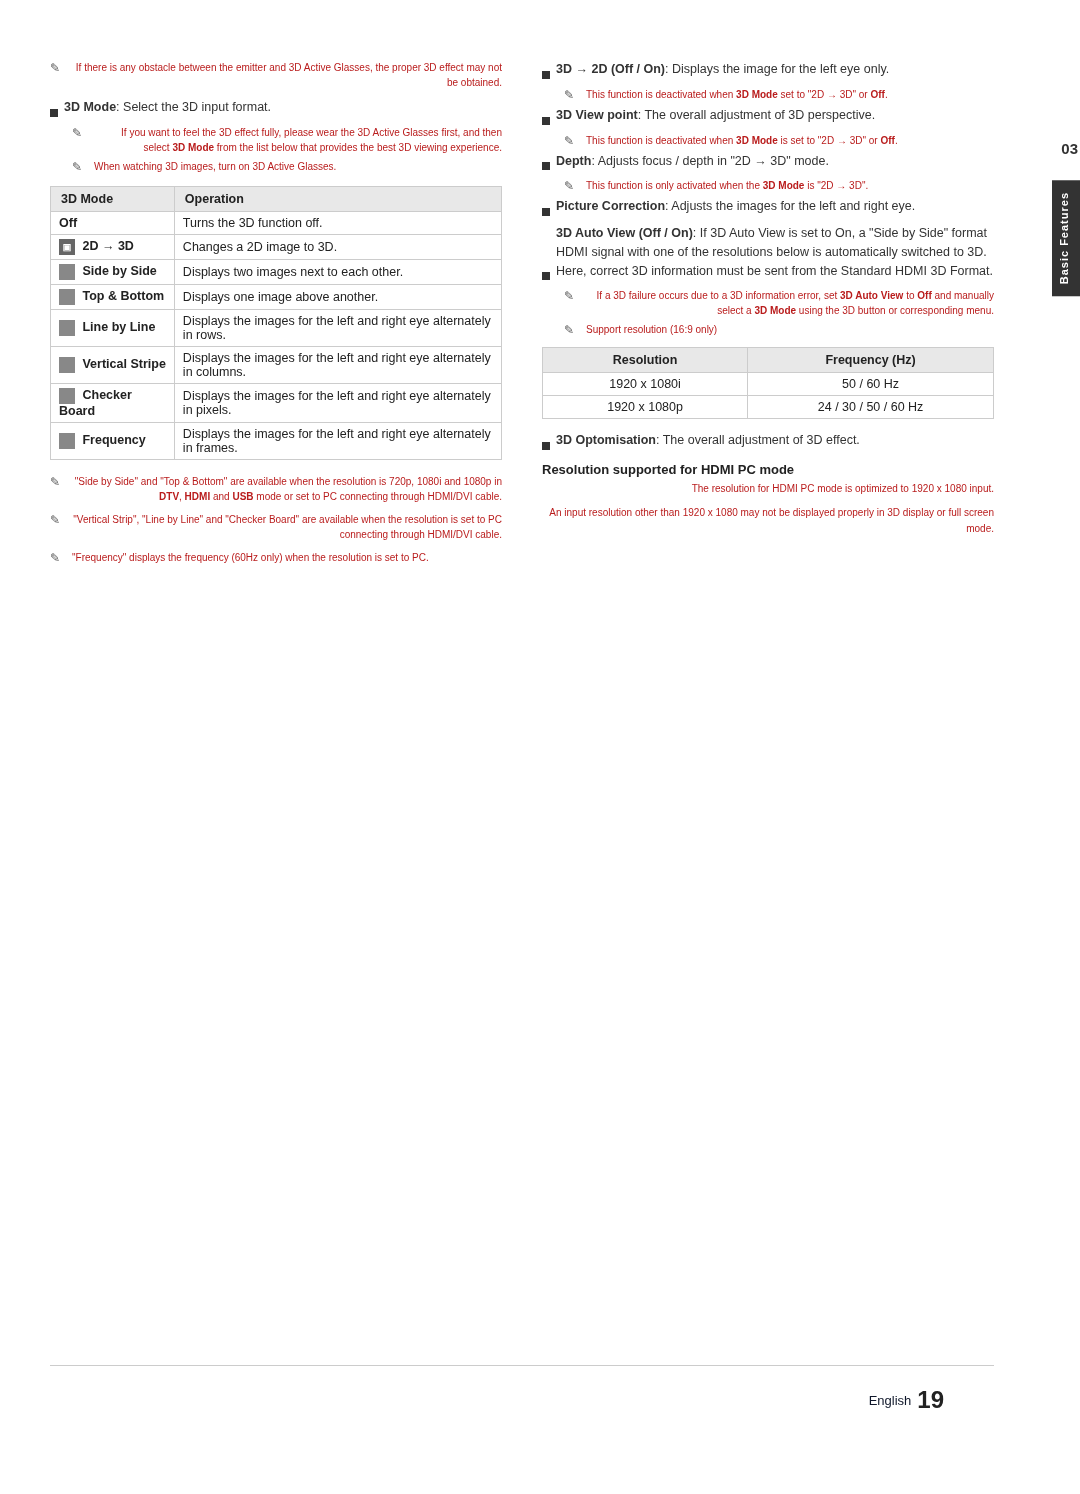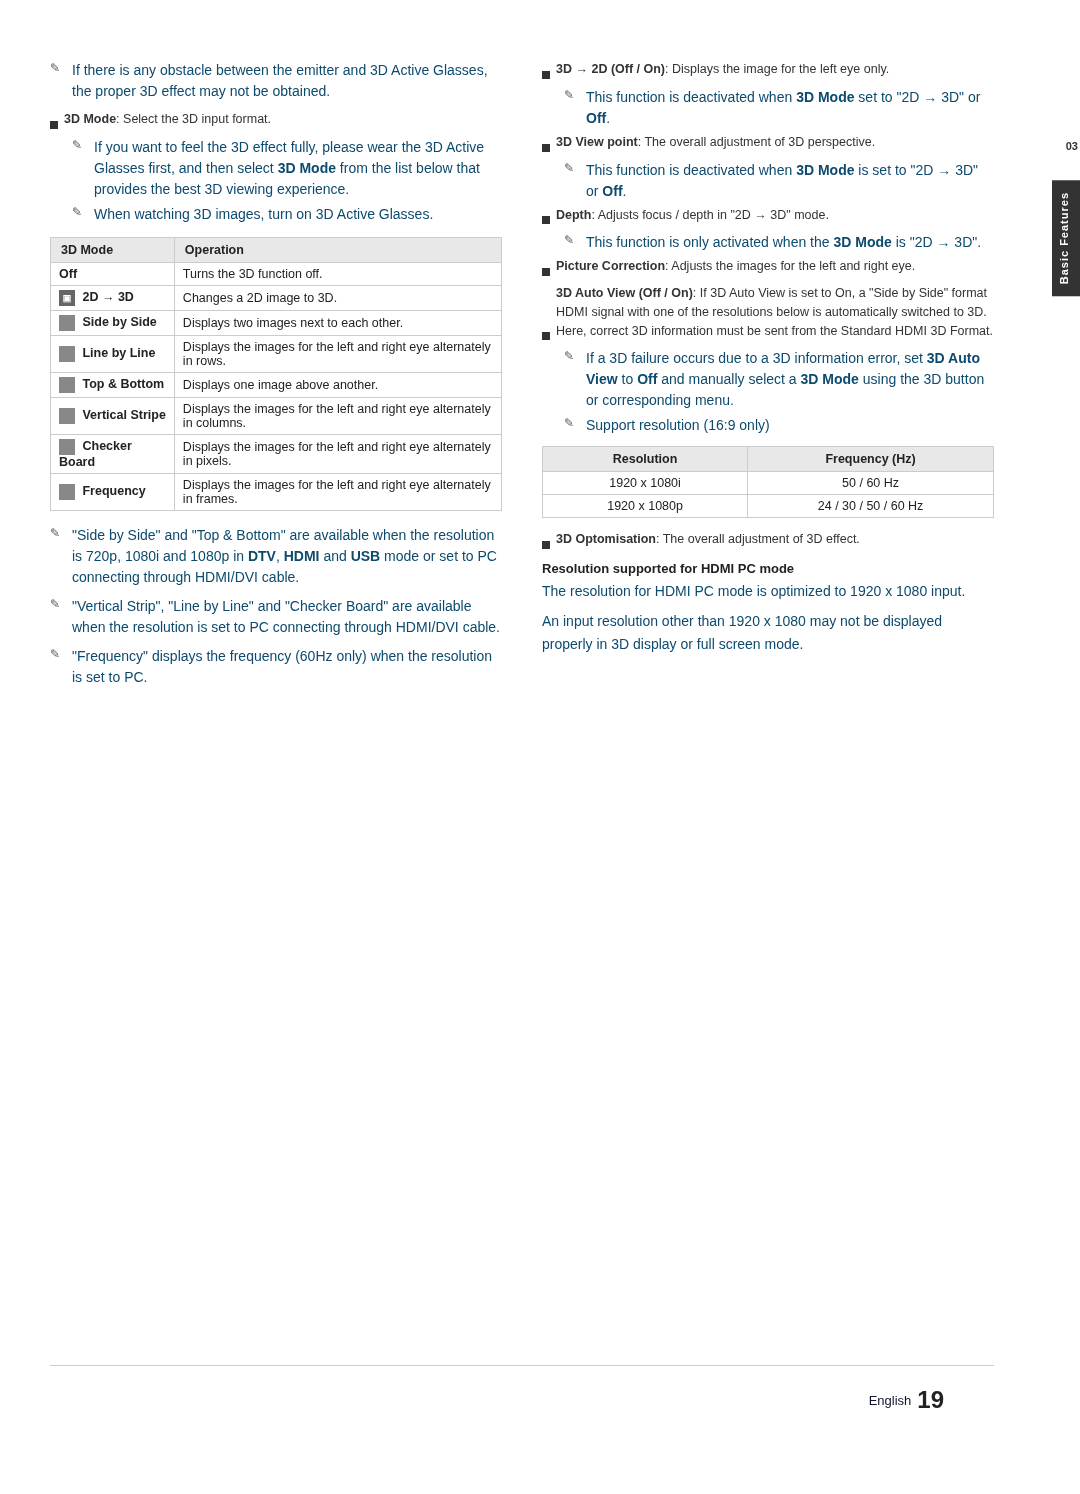--- a/index.html
+++ b/index.html
@@ -37,21 +37,21 @@
       writing-mode: vertical-rl;
       text-orientation: mixed;
       transform: rotate(180deg);
       padding: 12px 6px;
       letter-spacing: 1px;
     }
     .side-tab-number {
       position: absolute;
       top: 140px;
       right: 2px;
-      font-size: 11px;
+      font-size: 15px;
       font-weight: bold;
       color: #333;
     }
     .main-content {
       flex: 1;
       padding: 60px 50px 60px 50px;
       display: flex;
       flex-direction: column;
     }
     .two-col {
@@ -75,23 +75,24 @@
       gap: 4px;
     }
     .note-icon {
       font-size: 12px;
       color: #555;
       margin-top: 1px;
       min-width: 18px;
       flex-shrink: 0;
     }
     .note-text {
-      font-size: 14px;
+      font-size: 10px;
       line-height: 1.5;
-      color: #0c4a6e;
+      color: #b91c1c;
+      text-align: right;
     }
     .bullet-item {
       display: flex;
       align-items: flex-end;
       margin-bottom: 8px;
       gap: 6px;
     }
     .bullet-square {
       width: 8px;
       height: 8px;
@@ -244,26 +245,26 @@
             </tr>
             <tr>
               <td><span class="mode-icon mode-icon-2d3d">▣</span> 2D → 3D</td>
               <td>Changes a 2D image to 3D.</td>
             </tr>
             <tr>
               <td><span class="mode-icon"></span> Side by Side</td>
               <td>Displays two images next to each other.</td>
             </tr>
             <tr>
+              <td><span class="mode-icon"></span> Top &amp; Bottom</td>
+              <td>Displays one image above another.</td>
+            </tr>
+            <tr>
               <td><span class="mode-icon"></span> Line by Line</td>
               <td>Displays the images for the left and right eye alternately in rows.</td>
-            </tr>
-            <tr>
-              <td><span class="mode-icon"></span> Top &amp; Bottom</td>
-              <td>Displays one image above another.</td>
             </tr>
             <tr>
               <td><span class="mode-icon"></span> Vertical Stripe</td>
               <td>Displays the images for the left and right eye alternately in columns.</td>
             </tr>
             <tr>
               <td><span class="mode-icon"></span> Checker<br>Board</td>
               <td>Displays the images for the left and right eye alternately in pixels.</td>
             </tr>
             <tr>

